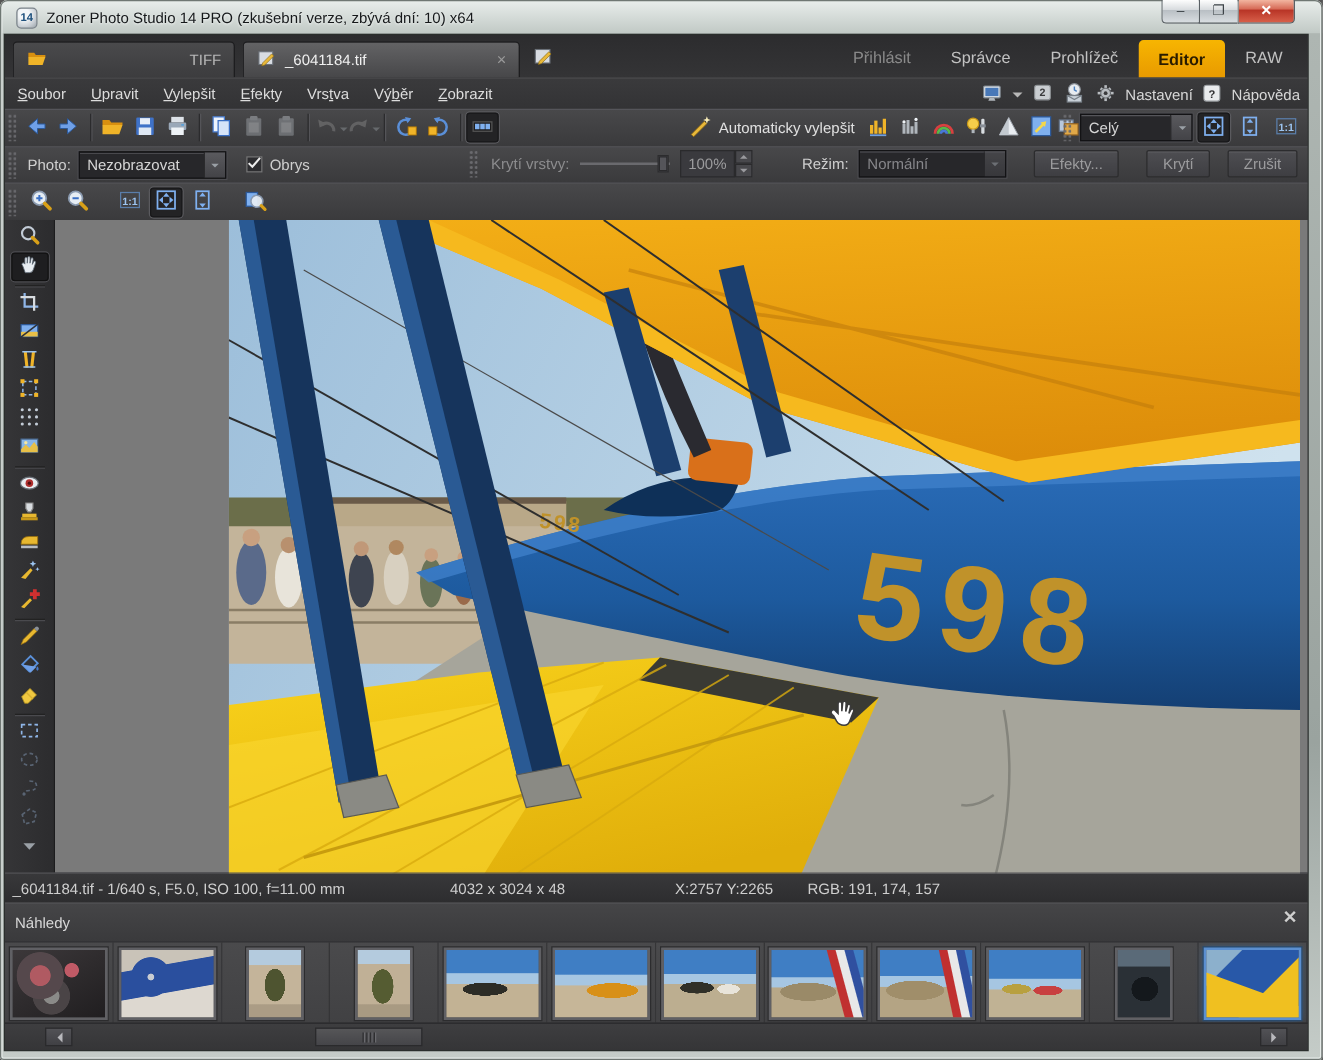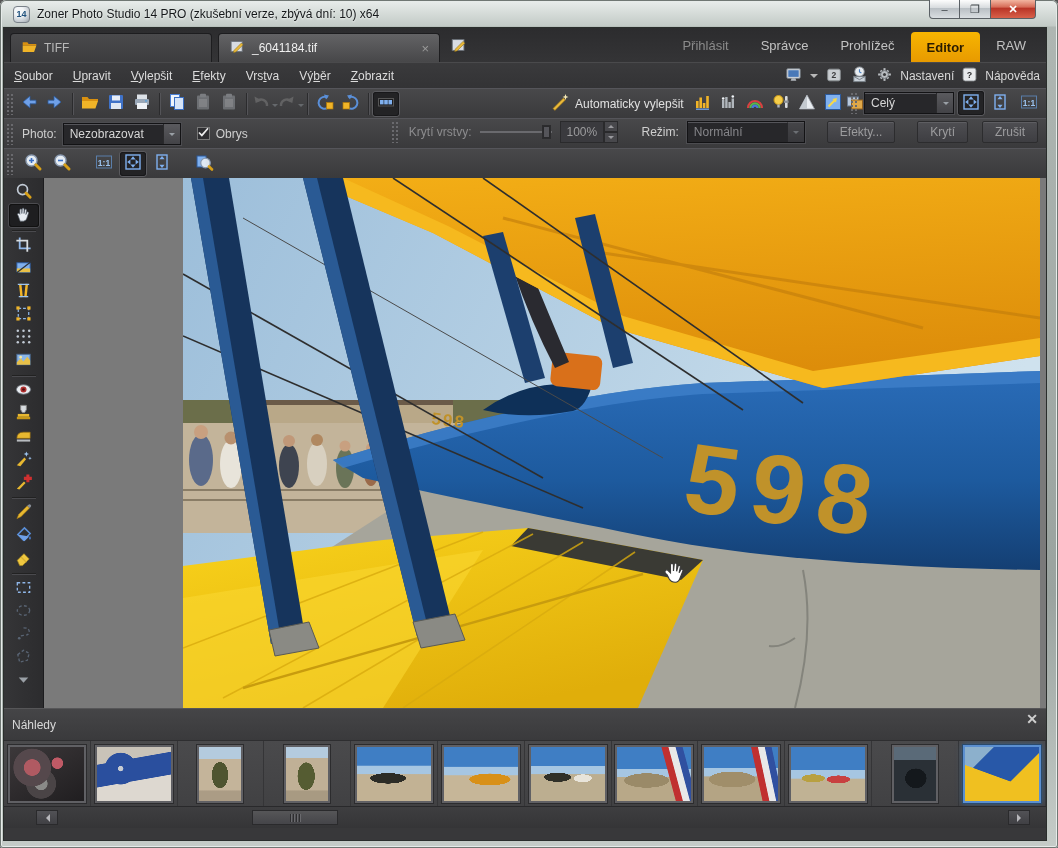--- a/index.html
+++ b/index.html
@@ -137,21 +137,21 @@
       <div class="cap close">
           <div class="glyph">✕</div>
         </div>
     </div>
   </div>
 
   <div class="app">
 
     <div class="tabstrip">
       <div id="doc-tabs" style="display:flex;align-items:flex-end;">
-          <div class="doc-tab" style="width: 202px;">
+          <div class="doc-tab" style="width: 178px; justify-content: space-between;">
             <span><svg viewBox="0 0 20 20" width="17" height="17">
                 <path d="M2 5 h5.5 l1.5 2 H18 v2.2 H2z" fill="#d89010"></path>
                 <path d="M2 9 h16 l-2.6 7.4 H2z" fill="#f0b428"></path>
               </svg></span>
             <span>TIFF</span>
           </div>
           <div class="doc-tab active" style="width: 222px;">
             <span><svg viewBox="0 0 20 20" width="17" height="17">
                 <rect x="2.5" y="4" width="13" height="12" fill="#d8dce2" stroke="#6a7078"></rect>
                 <path d="M6 14.5 L14.5 6 l2 2 L8 16.5 l-2.8 0.8z" fill="#e8b83a" stroke="#8a6a10" stroke-width="0.6"></path>
@@ -447,21 +447,21 @@
           <div class="spinval">100%</div>
           <div class="spinner">
             <div class="up">
                 <span class="spin-a"></span>
               </div>
             <div class="dn">
                 <span class="spin-a"></span>
               </div>
           </div>
         </div>
-        <span class="label" style="margin-left:16px;">Režim:</span>
+        <span class="label" style="margin-left:32px;">Režim:</span>
         <div class="combo disabled" style="width:118px;">
           <span class="cval">Normální</span>
           <span class="cbtn">
               <span class="caret-d" style="margin-top:4px;"></span>
             </span>
         </div>
         <div class="push-btn" style="margin-left:14px;">Efekty...</div>
         <div class="push-btn" style="margin-left:14px;">Krytí</div>
         <div class="push-btn" style="margin-left:6px;">Zrušit</div>
       </div>
@@ -758,20 +758,26 @@
             </g>
             <path d="M620 392 q12 62 -8 138 M612 460 q-14 10 -26 8" stroke="#84847c" stroke-width="2" fill="none"></path>
             <g transform="translate(478,384) scale(1.5)">
               <path d="M4 8.5 q-2.2 -1.6 -1 -2.9 q0.9-0.9 2.1 0.4 L6.3 7.2 V2 q0-1.1 1-1.1 q1 0 1 1.1 V6 l0.5-4.4 q0.1-1 1-0.9 q0.9 0.1 0.8 1.1 L10.4 6.2 l0.9-3.2 q0.25-0.9 1.05-0.65 q0.8 0.25 0.55 1.15 L12.1 7.2 l1-1.9 q0.45-0.85 1.15-0.45 q0.7 0.4 0.3 1.35 L12.7 10.8 q-0.8 2.7-3.2 2.7 q-2.7 0-4 -2.2z" fill="#ffffff" stroke="#3a3a3a" stroke-width="0.8"></path>
             </g>
           </svg>
         </div>
       </div>
     </div>
 
+    <div class="statusbar">
+      <span style="left:6px;">_6041184.tif - 1/640 s, F5.0, ISO 100, f=11.00 mm</span>
+      <span style="left:356px;">4032 x 3024 x 48</span>
+      <span style="left:536px;">X:2757 Y:2265</span>
+      <span style="left:642px;">RGB: 191, 174, 157</span>
+    </div>
 
     <div class="nah-header">
       <span>Náhledy</span>
       <span class="nah-close">✕</span>
     </div>
     <div class="filmstrip" id="filmstrip">
         <div class="cell">
           <div class="thumb landscape" style="background: radial-gradient(circle at 64% 30%, rgb(192, 90, 102) 0px, rgb(192, 90, 102) 9%, transparent 10%), radial-gradient(circle at 30% 38%, rgb(176, 90, 98) 0px, rgb(176, 90, 98) 13%, rgb(85, 72, 76) 14%, rgb(85, 72, 76) 30%, transparent 31%), radial-gradient(circle at 42% 68%, rgb(138, 138, 136) 0px, rgb(138, 138, 136) 11%, rgb(74, 68, 70) 12%, rgb(74, 68, 70) 26%, transparent 27%), linear-gradient(150deg, rgb(60, 56, 58), rgb(32, 30, 32));"></div>
         </div>
         <div class="cell">

